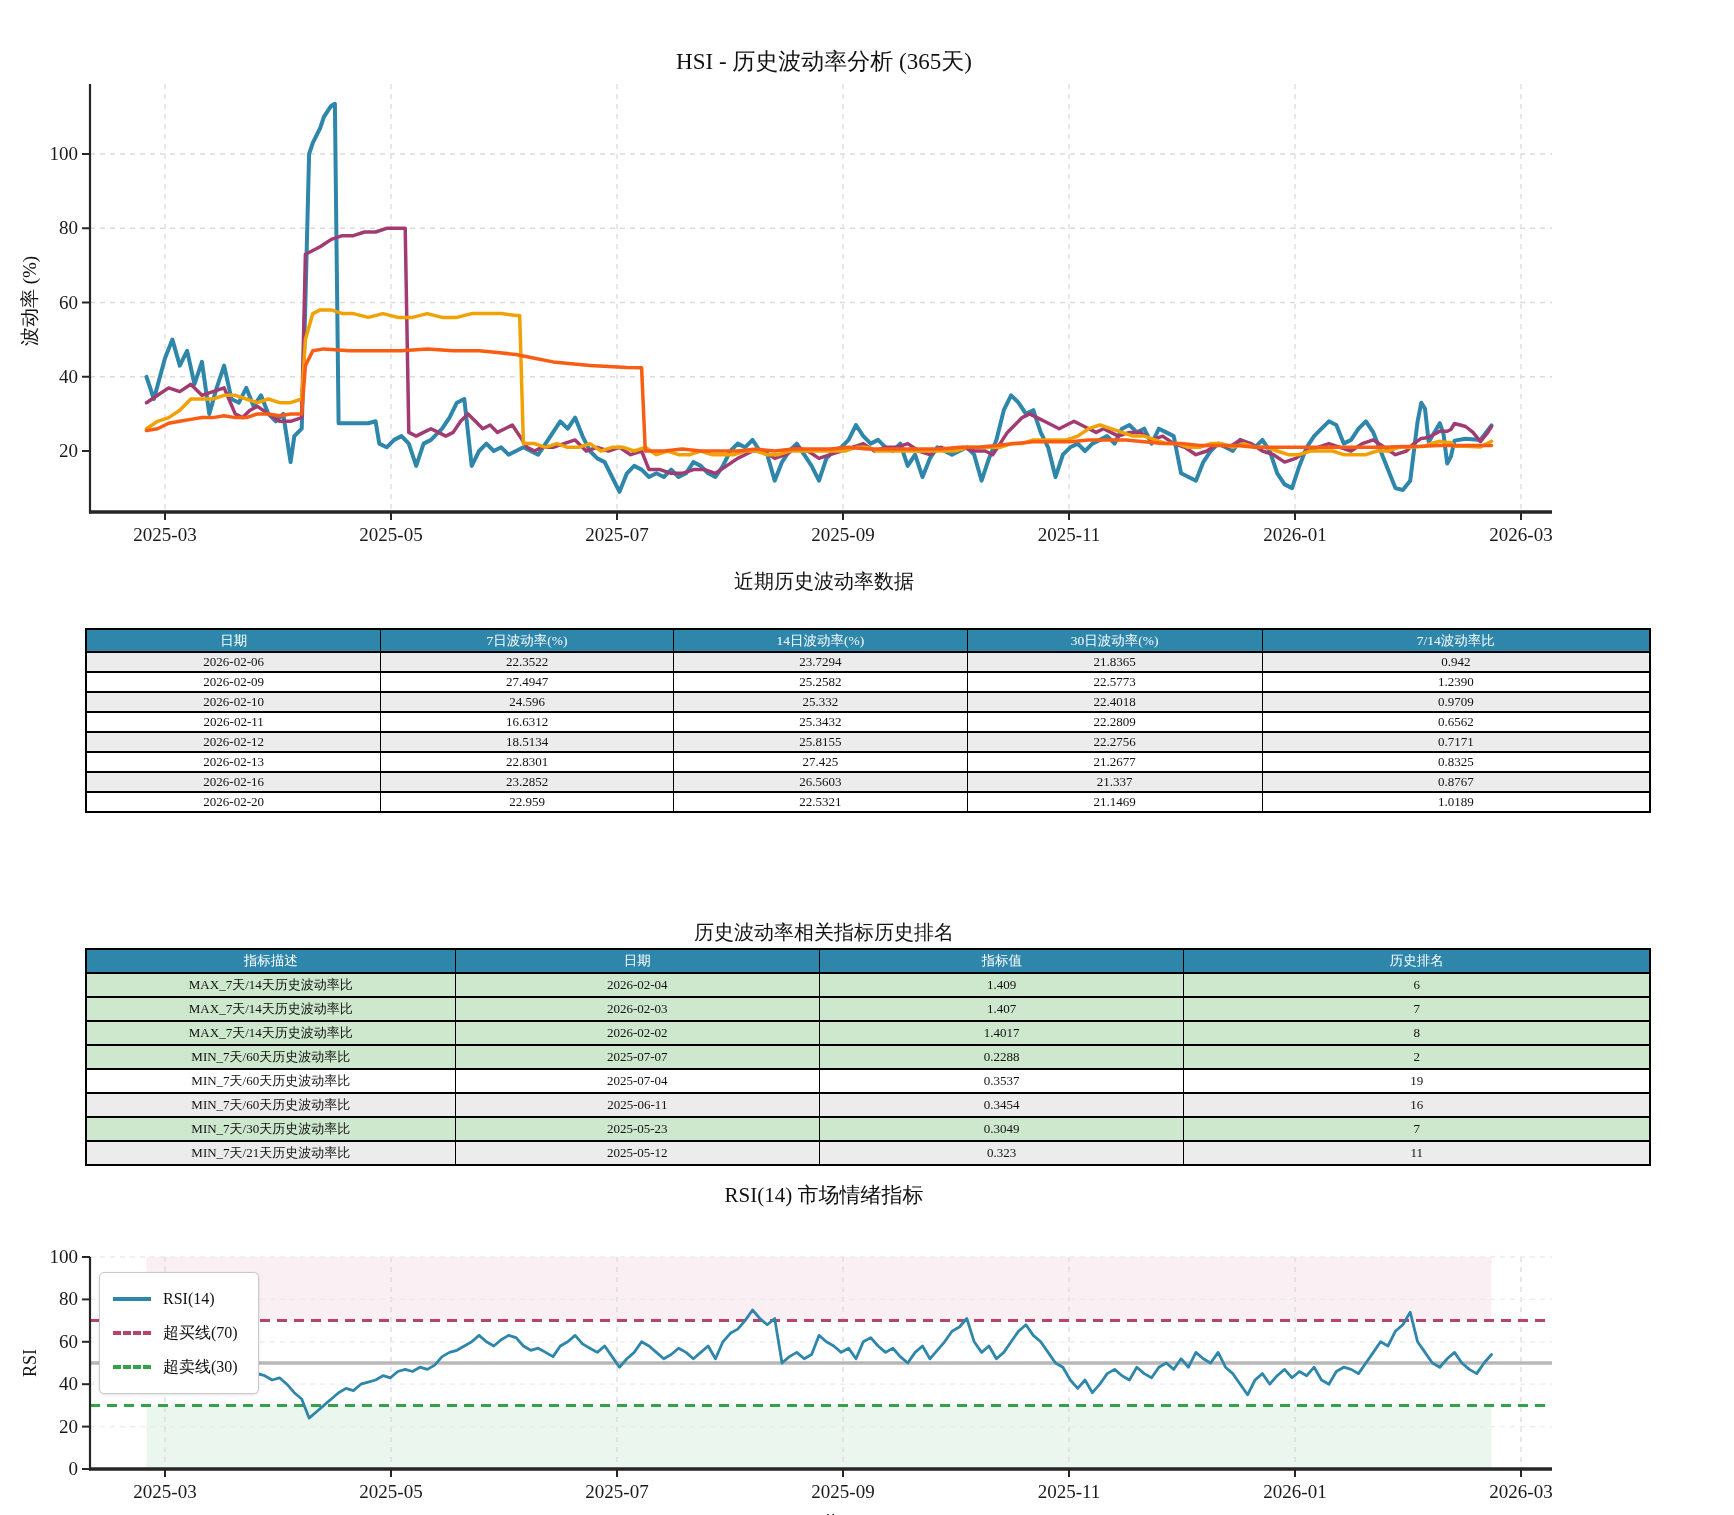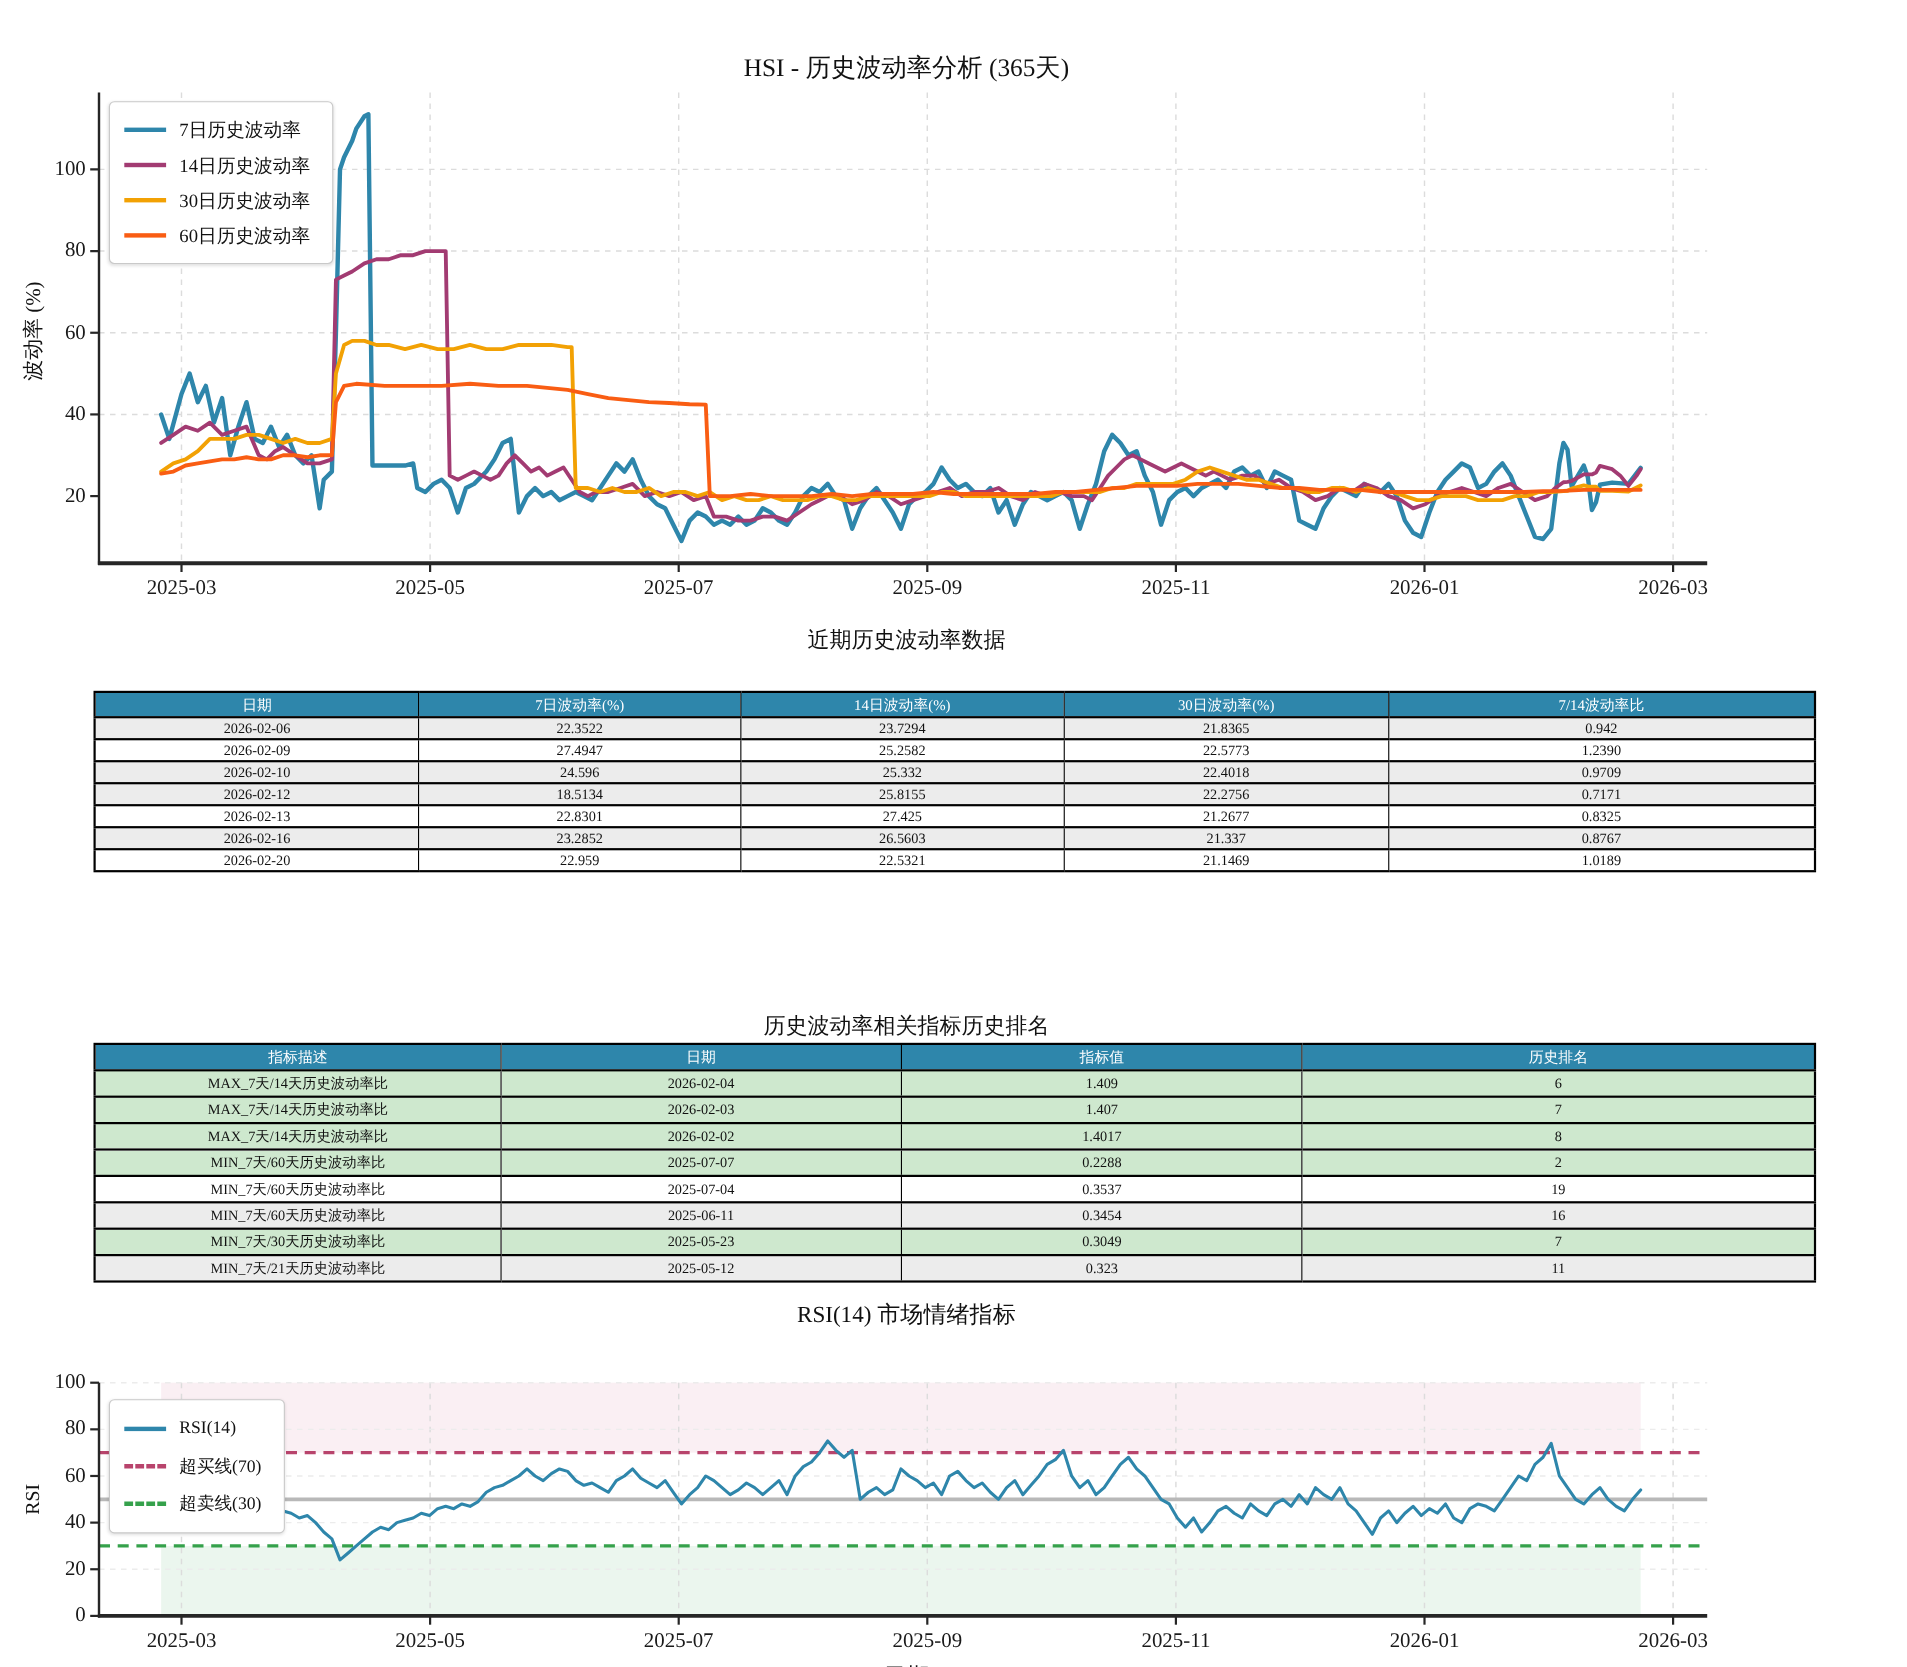--- a/index.html
+++ b/index.html
@@ -95,38 +95,20 @@
       <line x1="82" y1="1433" x2="90" y2="1433" stroke="#262626" stroke-width="2"></line>
       <line x1="82" y1="1390.6" x2="90" y2="1390.6" stroke="#262626" stroke-width="2"></line>
       <line x1="82" y1="1348.2" x2="90" y2="1348.2" stroke="#262626" stroke-width="2"></line>
       <line x1="82" y1="1305.8" x2="90" y2="1305.8" stroke="#262626" stroke-width="2"></line>
       <line x1="82" y1="1263.4" x2="90" y2="1263.4" stroke="#262626" stroke-width="2"></line>
       <line x1="82" y1="1221" x2="90" y2="1221" stroke="#262626" stroke-width="2"></line>
     </svg>
 
   <div class="chart-title" style="top:10px;">HSI - 历史波动率分析 (365天)</div>
   <div class="ylab" style="left:30px;top:265px;">波动率 (%)</div>
-  <div class="legend" id="vol-legend" style="left:99px;top:56px;">
-      <div class="litem">
-        <span class="lswatch" style="border-top: 4.5px solid rgb(46, 134, 171);"></span>
-        <span class="llabel">7日历史波动率</span>
-      </div>
-      <div class="litem">
-        <span class="lswatch" style="border-top: 4.5px solid rgb(162, 59, 114);"></span>
-        <span class="llabel">14日历史波动率</span>
-      </div>
-      <div class="litem">
-        <span class="lswatch" style="border-top: 4.5px solid rgb(242, 161, 4);"></span>
-        <span class="llabel">30日历史波动率</span>
-      </div>
-      <div class="litem">
-        <span class="lswatch" style="border-top: 4.5px solid rgb(249, 93, 19);"></span>
-        <span class="llabel">60日历史波动率</span>
-      </div>
-    </div>
 
   <div class="section-title" style="top:532px;">近期历史波动率数据</div>
   <table class="dtab" id="table1" style="left:85px;top:592px;width:1566px;">
       <colgroup>
         <col style="width: 18.85%;">
         <col style="width: 18.7%;">
         <col style="width: 18.8%;">
         <col style="width: 18.85%;">
         <col style="width: 24.8%;">
       </colgroup>
@@ -153,20 +135,27 @@
           <td>25.2582</td>
           <td>22.5773</td>
           <td>1.2390</td>
         </tr>
         <tr class="row-gray">
           <td>2026-02-10</td>
           <td>24.596</td>
           <td>25.332</td>
           <td>22.4018</td>
           <td>0.9709</td>
+        </tr>
+        <tr class="row-white">
+          <td>2026-02-11</td>
+          <td>16.6312</td>
+          <td>25.3432</td>
+          <td>22.2809</td>
+          <td>0.6562</td>
         </tr>
         <tr class="row-gray">
           <td>2026-02-12</td>
           <td>18.5134</td>
           <td>25.8155</td>
           <td>22.2756</td>
           <td>0.7171</td>
         </tr>
         <tr class="row-white">
           <td>2026-02-13</td>

